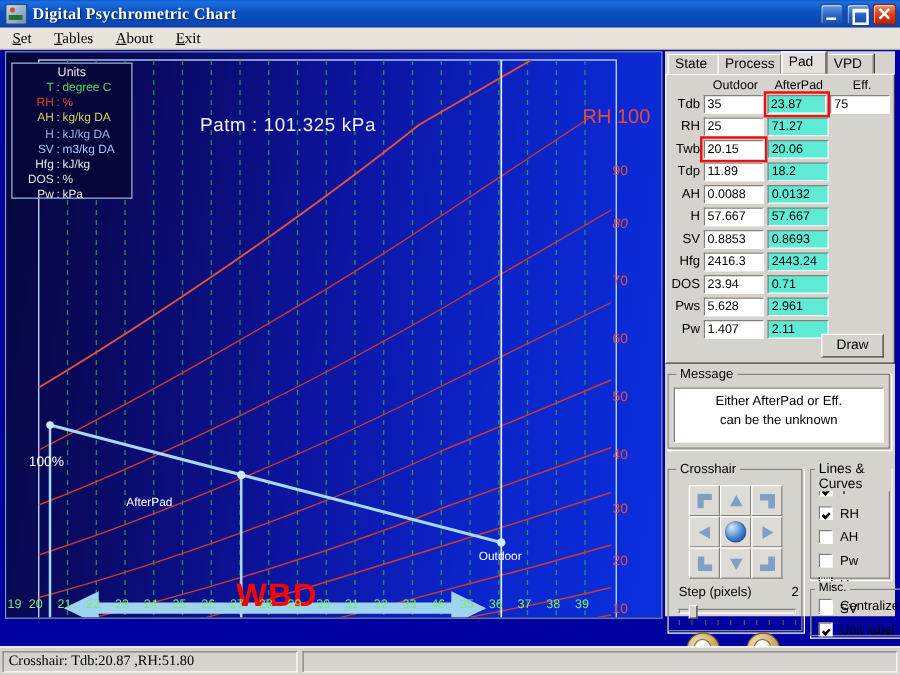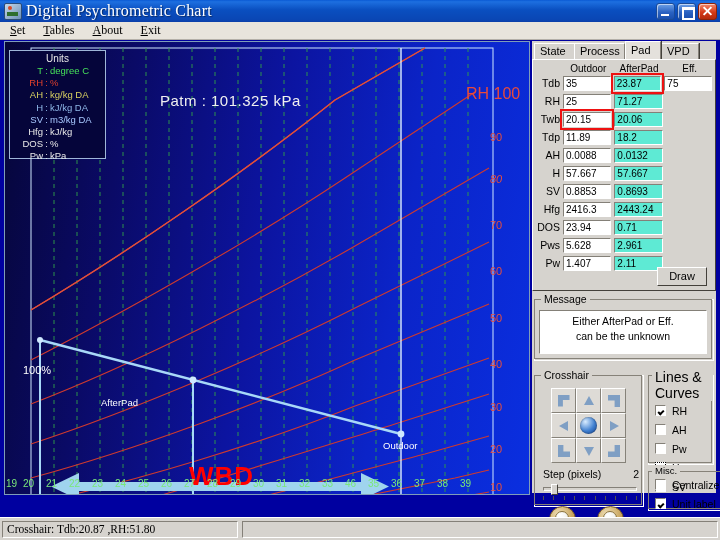--- a/index.html
+++ b/index.html
@@ -18,21 +18,21 @@
     border-bottom:1px solid #0a3c9c;
   }
   .tb-icon{
     width:16px;height:15px;margin-left:4px;margin-right:4px;flex:0 0 auto;
     background:linear-gradient(135deg,#c8d8e8,#6b90b8);
     border:1px solid #2c4c78;border-radius:2px;position:relative;overflow:hidden;
   }
   .tb-icon:before{content:"";position:absolute;left:2px;top:8px;width:11px;height:4px;background:#2e6e2e;}
   .tb-icon:after{content:"";position:absolute;left:3px;top:2px;width:4px;height:4px;background:#d84a26;border-radius:50%;}
   .tb-title{
-    color:#fff;font-family:"Liberation Serif",serif;font-weight:normal;font-size:16px;
+    color:#fff;font-family:"Liberation Serif",serif;font-weight:bold;font-size:13px;
     letter-spacing:.2px;text-shadow:1px 1px 1px rgba(0,0,0,.45);
     flex:1 1 auto;white-space:nowrap;overflow:hidden;
   }
   .tb-buttons{display:flex;gap:2px;margin-right:3px;flex:0 0 auto;}
   .tb-btn{
     width:17px;height:15px;border:1px solid #1b4a96;border-radius:3px;
     background:linear-gradient(180deg,#6ea2e8,#2a62c2 55%,#194fae);
     position:relative;box-shadow:inset 1px 1px 0 rgba(255,255,255,.55);
   }
   .tb-btn.close{background:linear-gradient(180deg,#f08a70,#d63a17 55%,#b32a0c);border-color:#8e2208;}
@@ -553,21 +553,21 @@
 
       <div class="magbtn" style="left:14px;">
           <span>-</span>
         </div>
       <div class="magbtn" style="left:62px;">
           <span>+</span>
         </div>
     </div>
 
     <div class="group" style="left:116px;top:334px;width:66px;height:90px;">
-      <div class="gtitle" style="font-size:14px;left:3px;">Lines &amp; Curves</div>
+      <div class="gtitle" style="font-size:11px;left:3px;">Lines &amp; Curves</div>
       <div style="padding-top:6px;">
         <div class="chkrow">
             <span class="chk on"></span>
             <span class="chklbl">T</span>
           </div>
         <div class="chkrow">
             <span class="chk on"></span>
             <span class="chklbl">RH</span>
           </div>
         <div class="chkrow">

